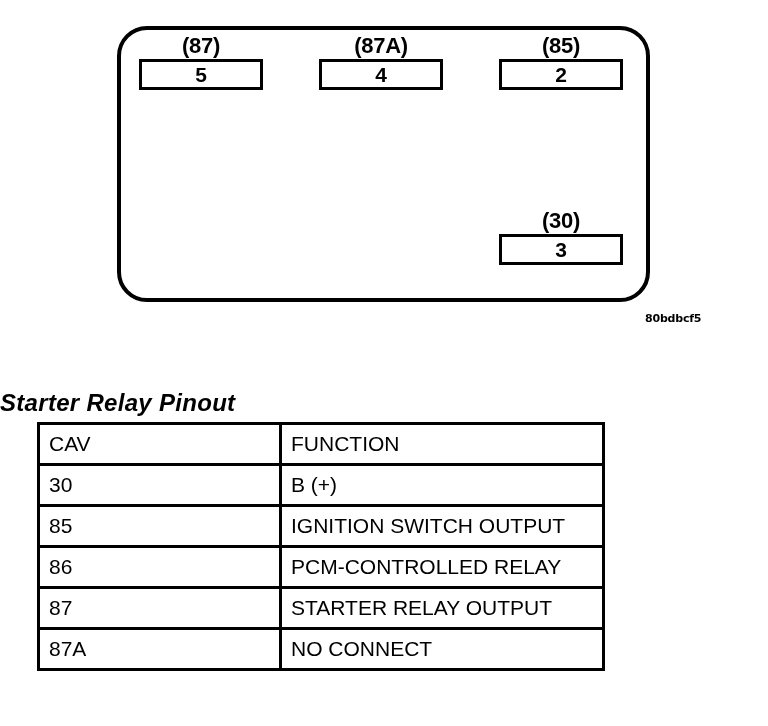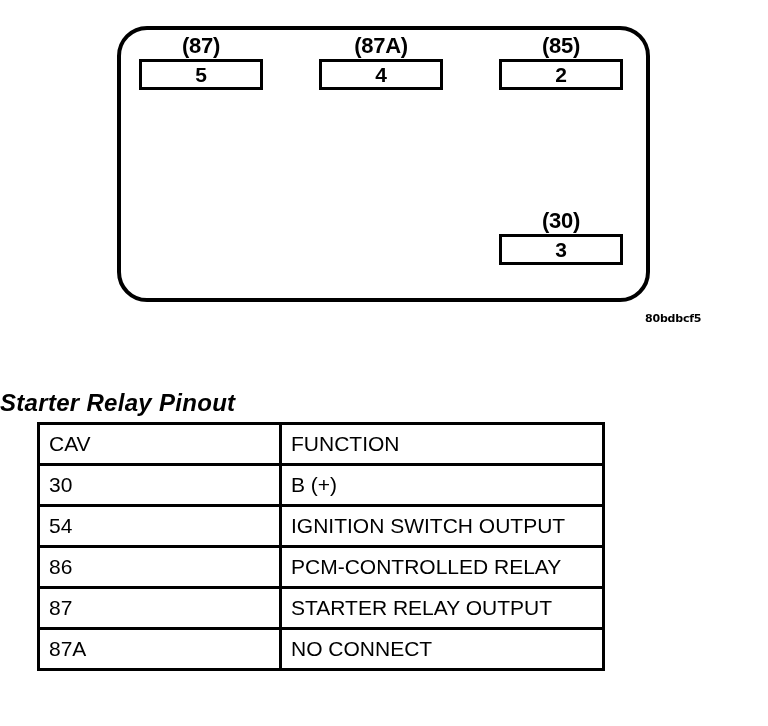--- a/index.html
+++ b/index.html
@@ -151,21 +151,21 @@
   <tbody>
     <tr>
       <td class="col-cav">CAV</td>
       <td>FUNCTION</td>
     </tr>
     <tr>
       <td class="col-cav">30</td>
       <td>B (+)</td>
     </tr>
     <tr>
-      <td class="col-cav">54</td>
+      <td class="col-cav">85</td>
       <td>IGNITION SWITCH OUTPUT</td>
     </tr>
     <tr>
       <td class="col-cav">86</td>
       <td>PCM-CONTROLLED RELAY</td>
     </tr>
     <tr>
       <td class="col-cav">87</td>
       <td>STARTER RELAY OUTPUT</td>
     </tr>

